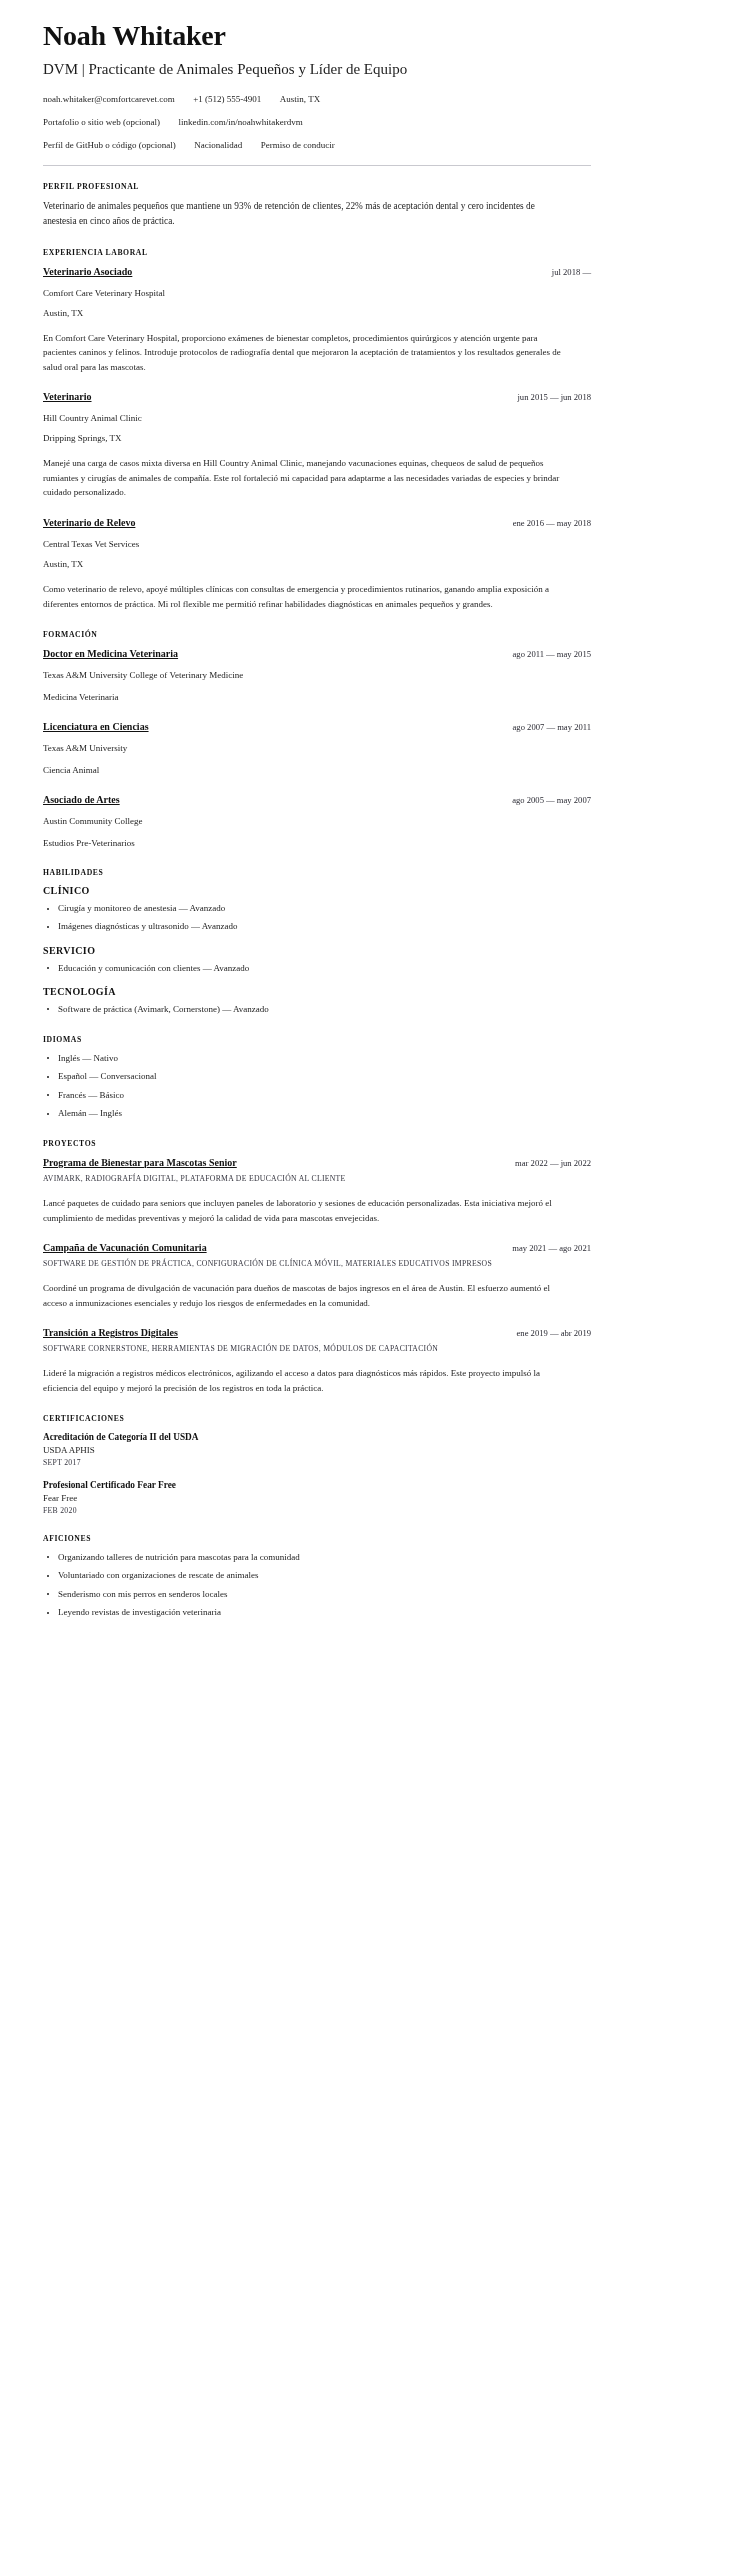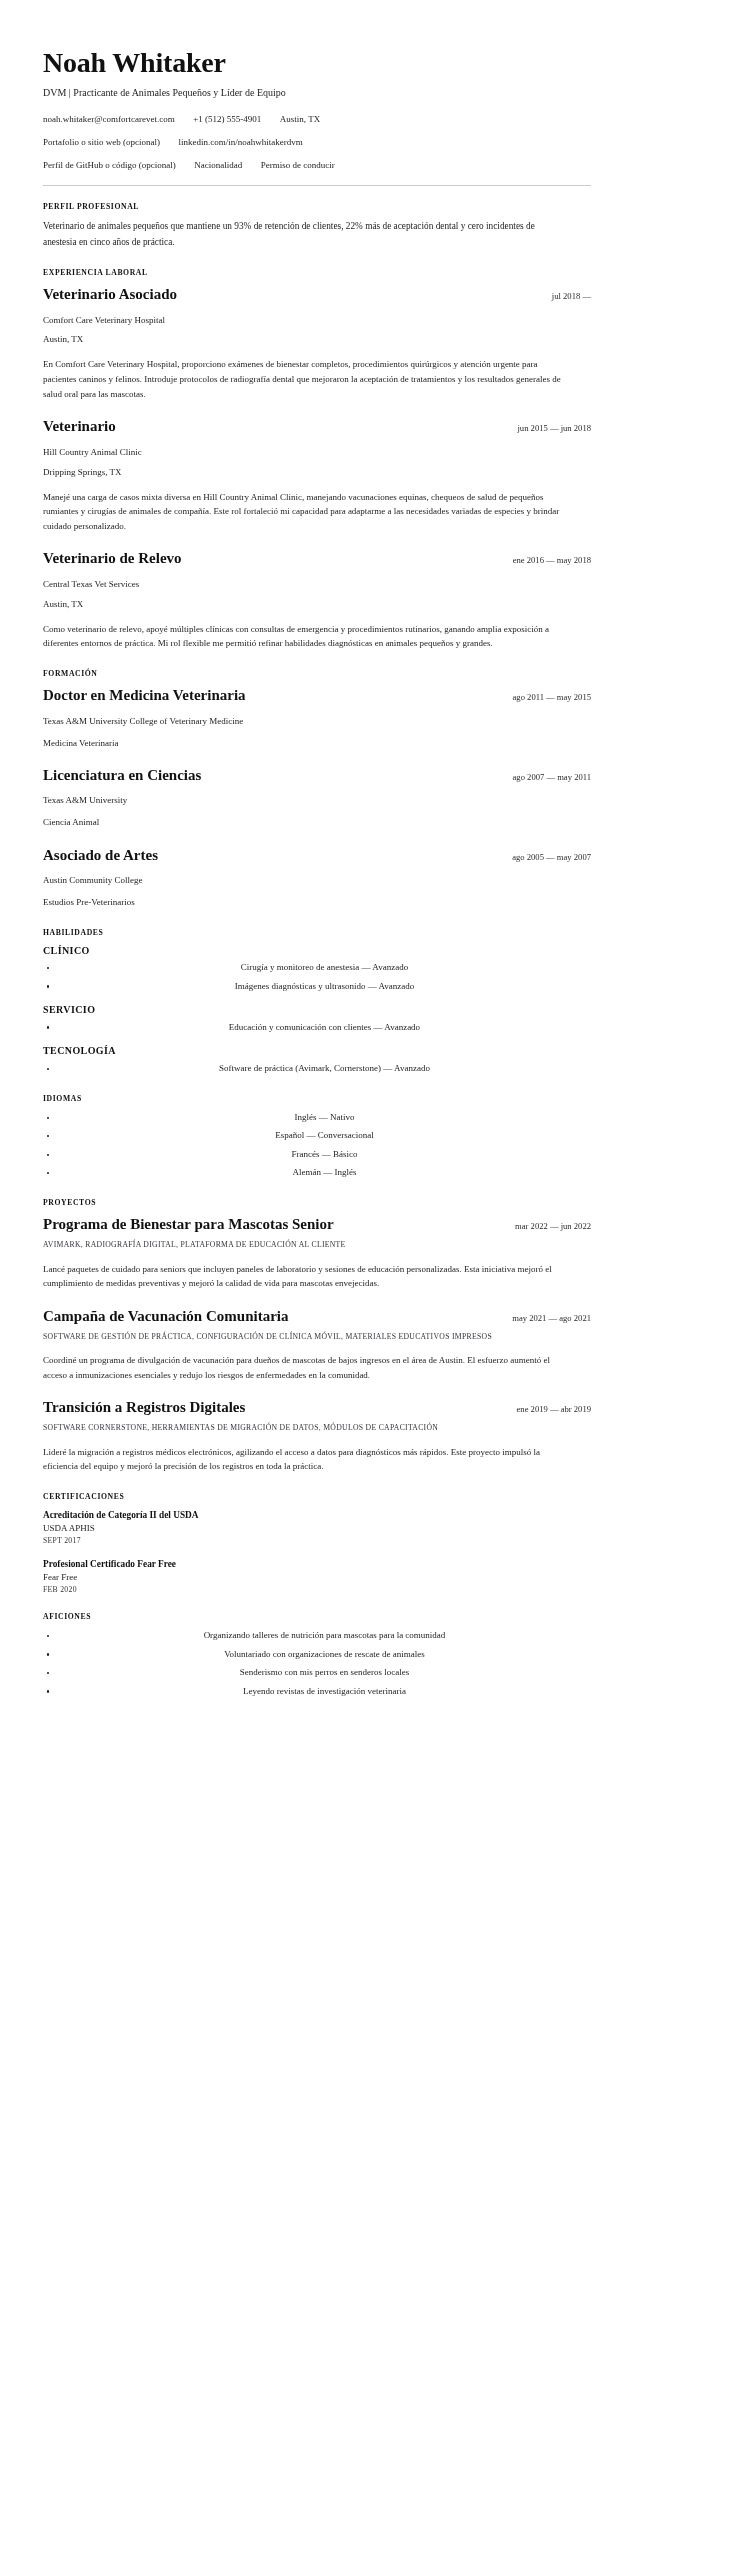--- a/index.html
+++ b/index.html
@@ -9,36 +9,36 @@
   }
   body {
     font-family: "Liberation Serif", "DejaVu Serif", serif;
     color: #1a1a1a;
     -webkit-font-smoothing: antialiased;
   }
   .page {
     width: 639px;
     min-height: 2576px;
     box-sizing: border-box;
-    padding: 48px 48px 25px 43px;
+    padding: 21px 48px 25px 43px;
     background: #ffffff;
     position: relative;
   }
 
   
   .name {
     font-size: 28px;
     font-weight: bold;
     letter-spacing: -0.2px;
     line-height: 1.05;
     margin: 0 0 8.6px 0;
     color: #111111;
   }
   .headline {
-    font-size: 10px;
+    font-size: 15px;
     line-height: 1.35;
     margin: 0 0 13.6px 0;
     color: #1d1d1d;
   }
   .contact-row {
     font-size: 9px;
     line-height: 1.4;
     margin-bottom: 10.5px;
     color: #1d1d1d;
     display: flex;
@@ -75,24 +75,25 @@
 
   
   .entry { margin-bottom: 16px; }
   .entry-head {
     display: flex;
     align-items: baseline;
     justify-content: space-between;
     gap: 13.6px;
   }
   .entry-title {
-    font-size: 15px;
+    font-size: 10px;
     font-weight: bold;
     line-height: 1.3;
     color: #111111;
+    text-decoration: underline;
   }
   .entry-date {
     font-size: 8.6px;
     color: #2a2a33;
     white-space: nowrap;
     flex: none;
     text-align: left;
   }
   .entry-sub {
     font-size: 9px;
@@ -146,21 +147,20 @@
     margin: 0;
     padding: 0;
   }
   ul.bullets li {
     font-size: 9px;
     line-height: 1.5;
     margin-bottom: 5px;
     padding-left: 15px;
     position: relative;
     color: #1d1d1d;
-    text-align: center;
   }
   ul.bullets li:before {
     content: "";
     position: absolute;
     left: 4.3px;
     top: 5.6px;
     width: 2.2px;
     height: 2.2px;
     border-radius: 50%;
     background: #1d1d1d;

